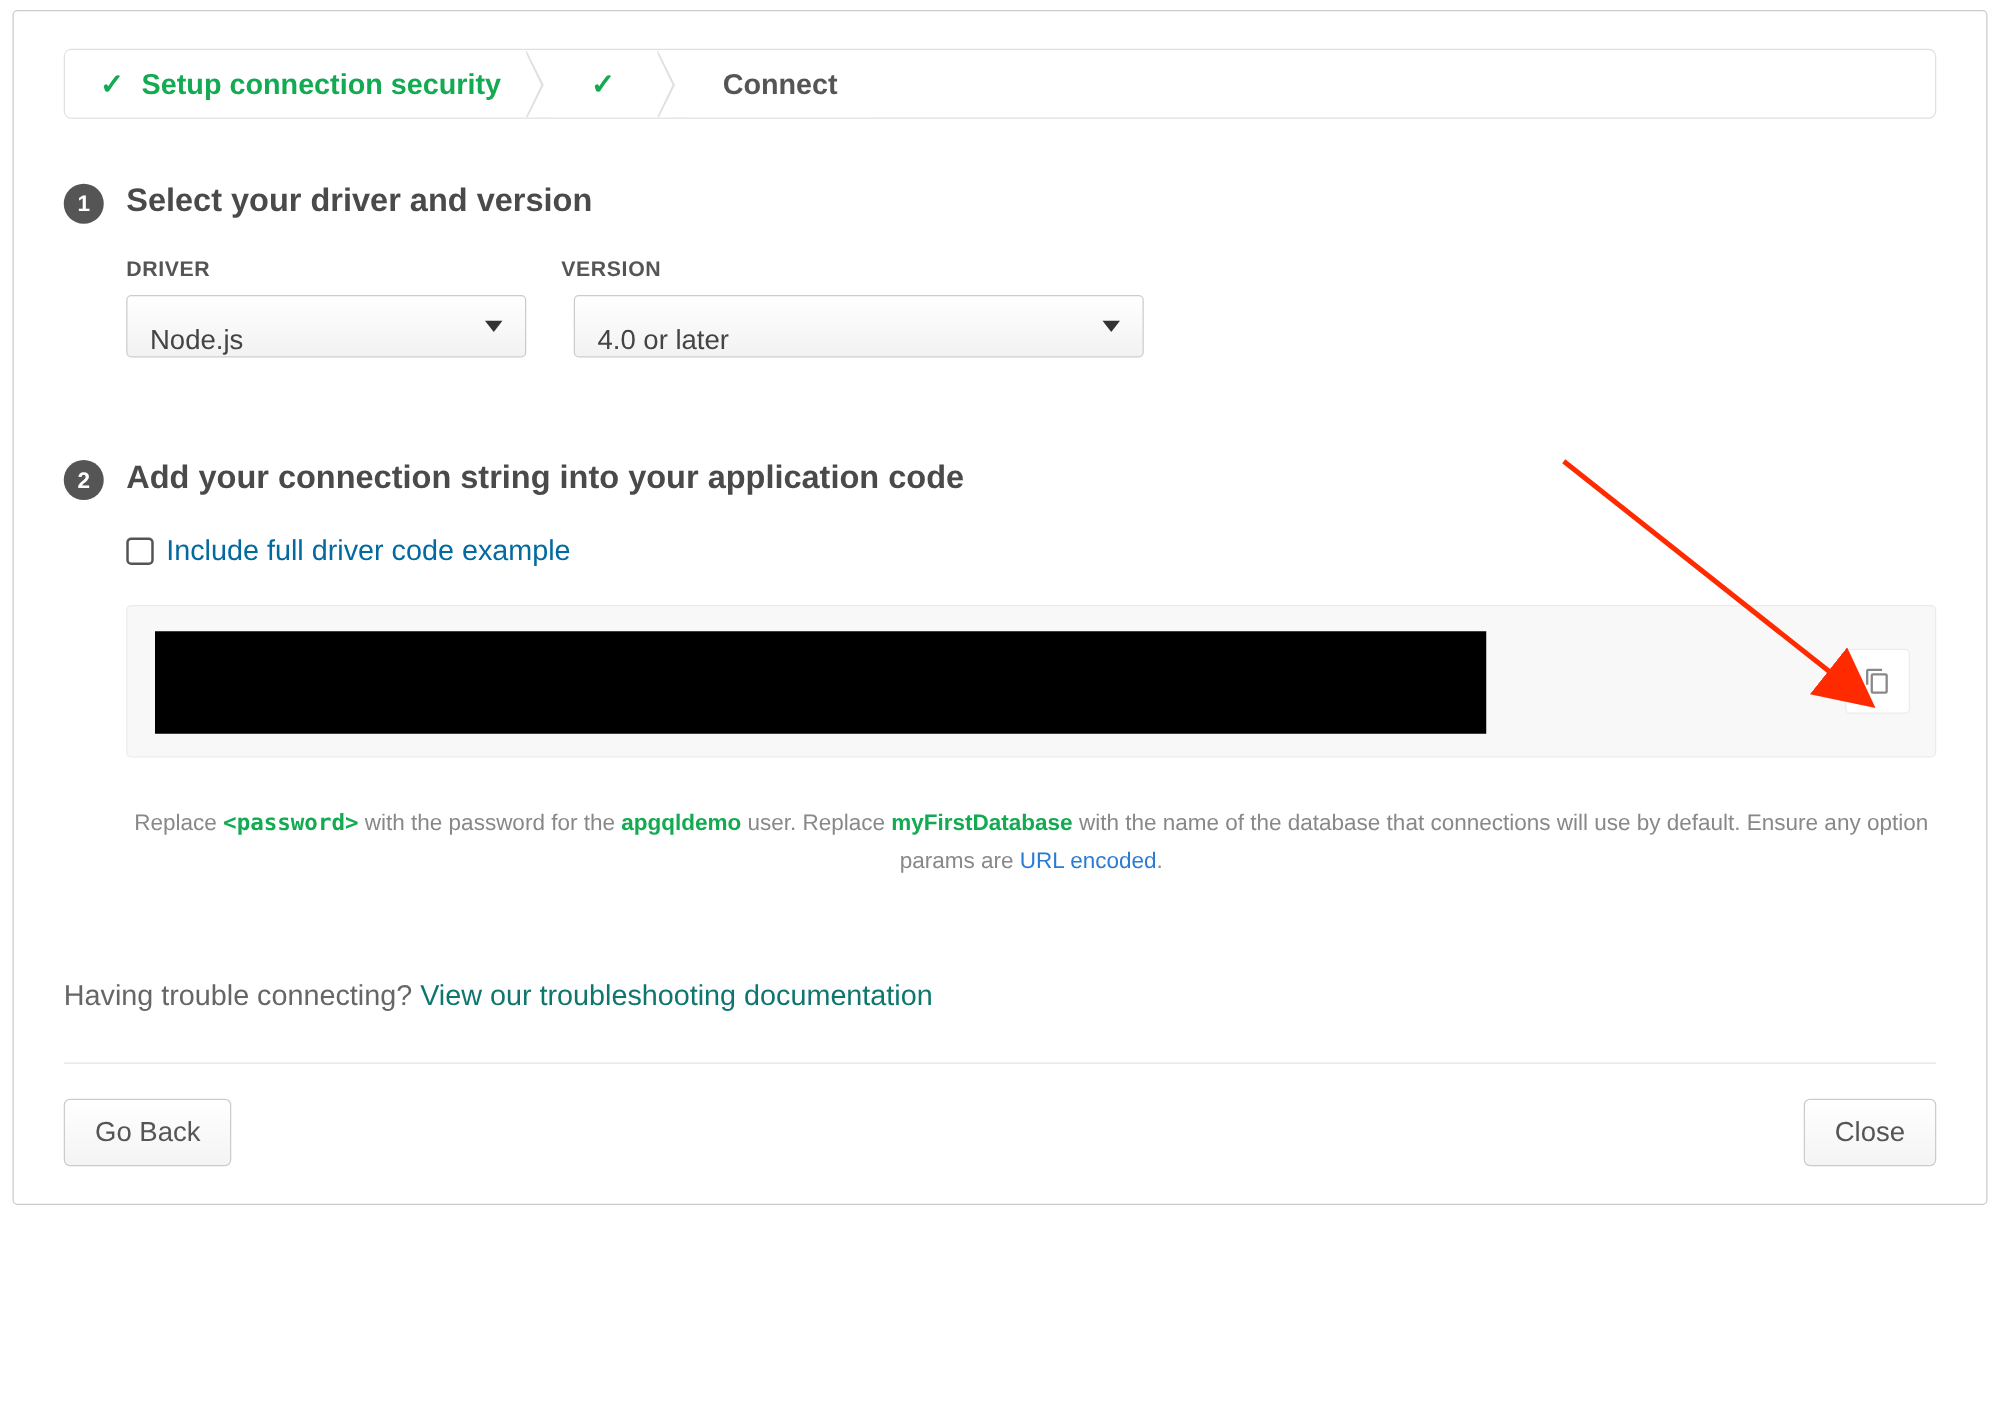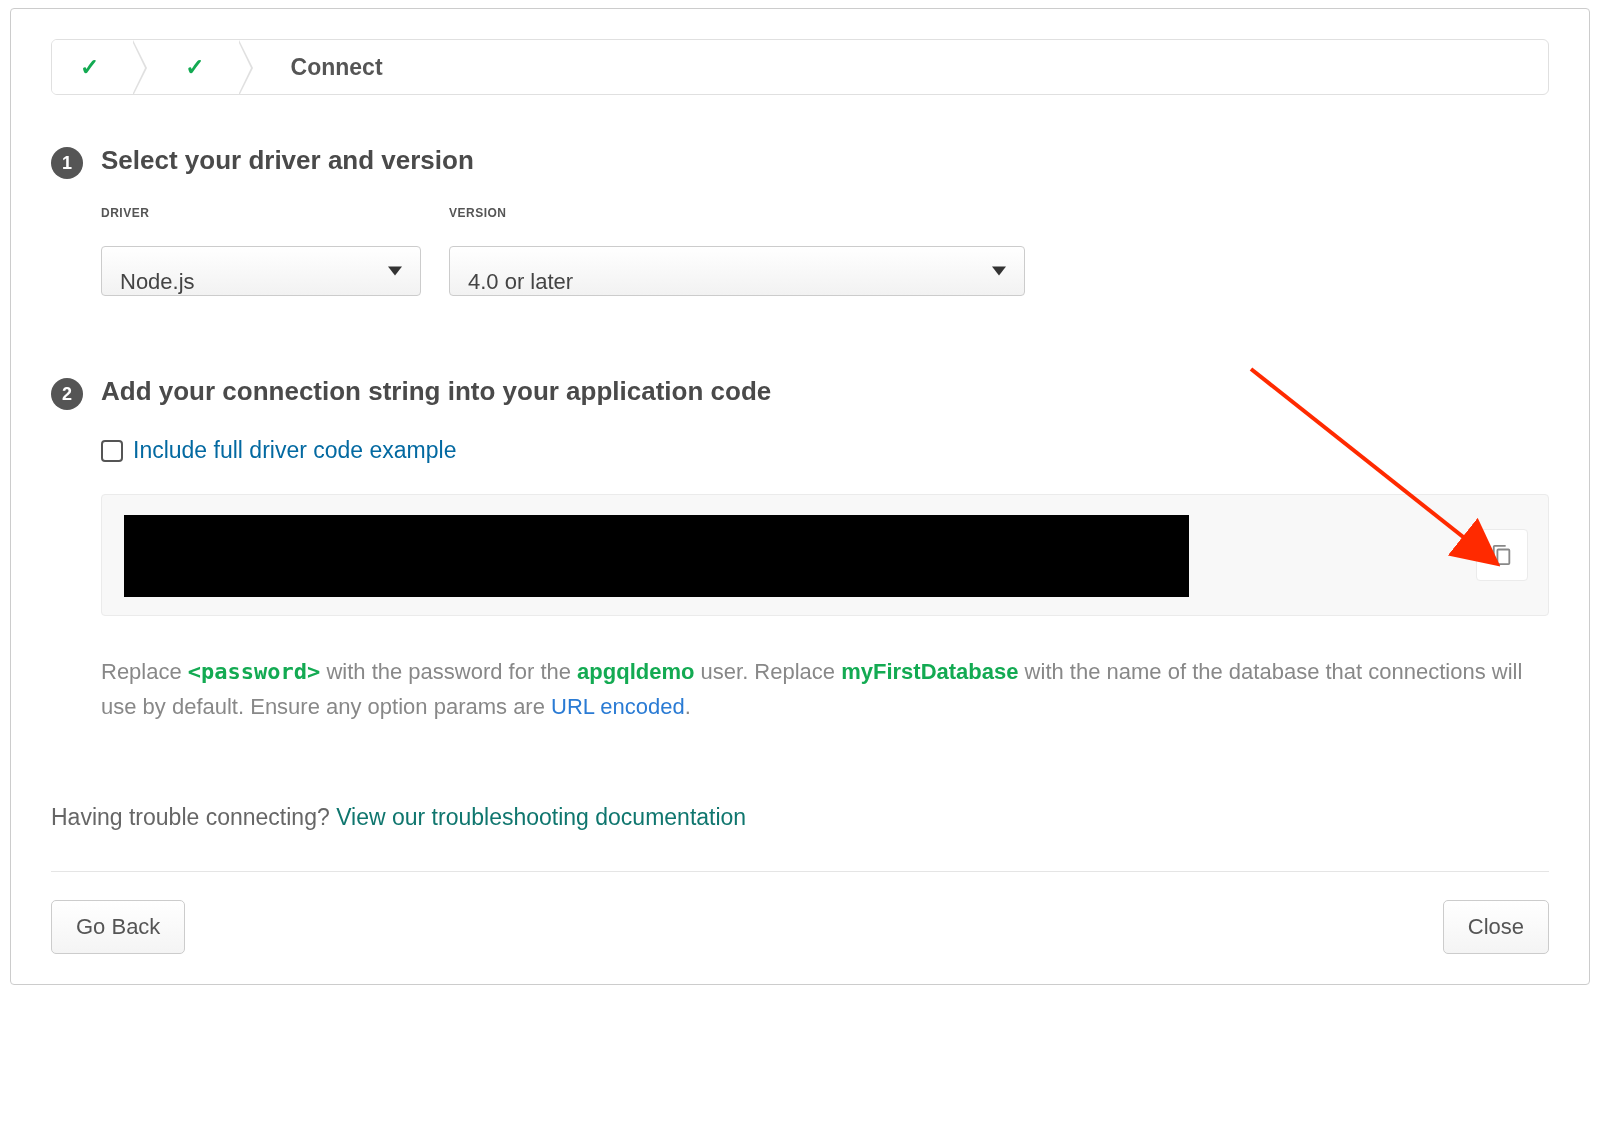--- a/index.html
+++ b/index.html
@@ -90,41 +90,41 @@
     .step-title {
       font-size: 26px;
       font-weight: 600;
       color: #4a4a4a;
       margin-bottom: 30px;
     }
 
     .selects { display: flex; gap: 28px; margin-left: 0; margin-bottom: 50px;}
     .field-block { display: flex; flex-direction: column; }
     .field-label {
-      font-size: 12px;
+      font-size: 17px;
       font-weight: 700;
       letter-spacing: 0.5px;
       color: #555;
-      margin-bottom: 26px;
+      margin-bottom: 10px;
     }
     .dropdown {
       position: relative;
       height: 50px;
       border: 1px solid #ccc;
       border-radius: 4px;
       background: linear-gradient(#ffffff, #f2f2f2);
       display: flex;
       align-items: flex-end;
       padding: 0 46px 0 18px;
       font-size: 22px;
       color: #444;
       cursor: pointer;
     }
     .dropdown.driver { width: 320px; }
-    .dropdown.version { width: 576px; }
+    .dropdown.version { width: 456px; margin-left: 10px; }
     .dropdown .caret {
       position: absolute;
       right: 18px;
       top: 50%;
       transform: translateY(-50%);
       width: 0; height: 0;
       border-left: 7px solid transparent;
       border-right: 7px solid transparent;
       border-top: 9px solid #333;
     }
@@ -172,23 +172,24 @@
       width: 52px;
       height: 52px;
       display: flex;
       align-items: center;
       justify-content: center;
       cursor: pointer;
       color: #888;
     }
 
     .helper {
-      font-size: 22px;
+      font-size: 18px;
       line-height: 1.6;
       color: #888;
+      text-align: center;
     }
     .helper .mono { font-family: Menlo, Consolas, monospace; }
     .helper .green { color: #13aa52; font-weight: 600; }
     .helper .link { color: #2a7bd4; cursor: pointer; }
 
     .trouble {
       margin-top: 80px;
       font-size: 23px;
       color: #666;
     }
@@ -223,20 +224,21 @@
     }
   </style>
 </head>
 <body>
 
 <div class="modal">
 
   <div class="breadcrumb">
     <div class="crumb done">
       <span class="check">✓</span>
+      <span>Setup connection security</span>
     </div>
     <div class="sep"></div>
     <div class="crumb done">
       <span class="check">✓</span>
     </div>
     <div class="sep"></div>
     <div class="crumb current">
       <span>Connect</span>
     </div>
   </div>

